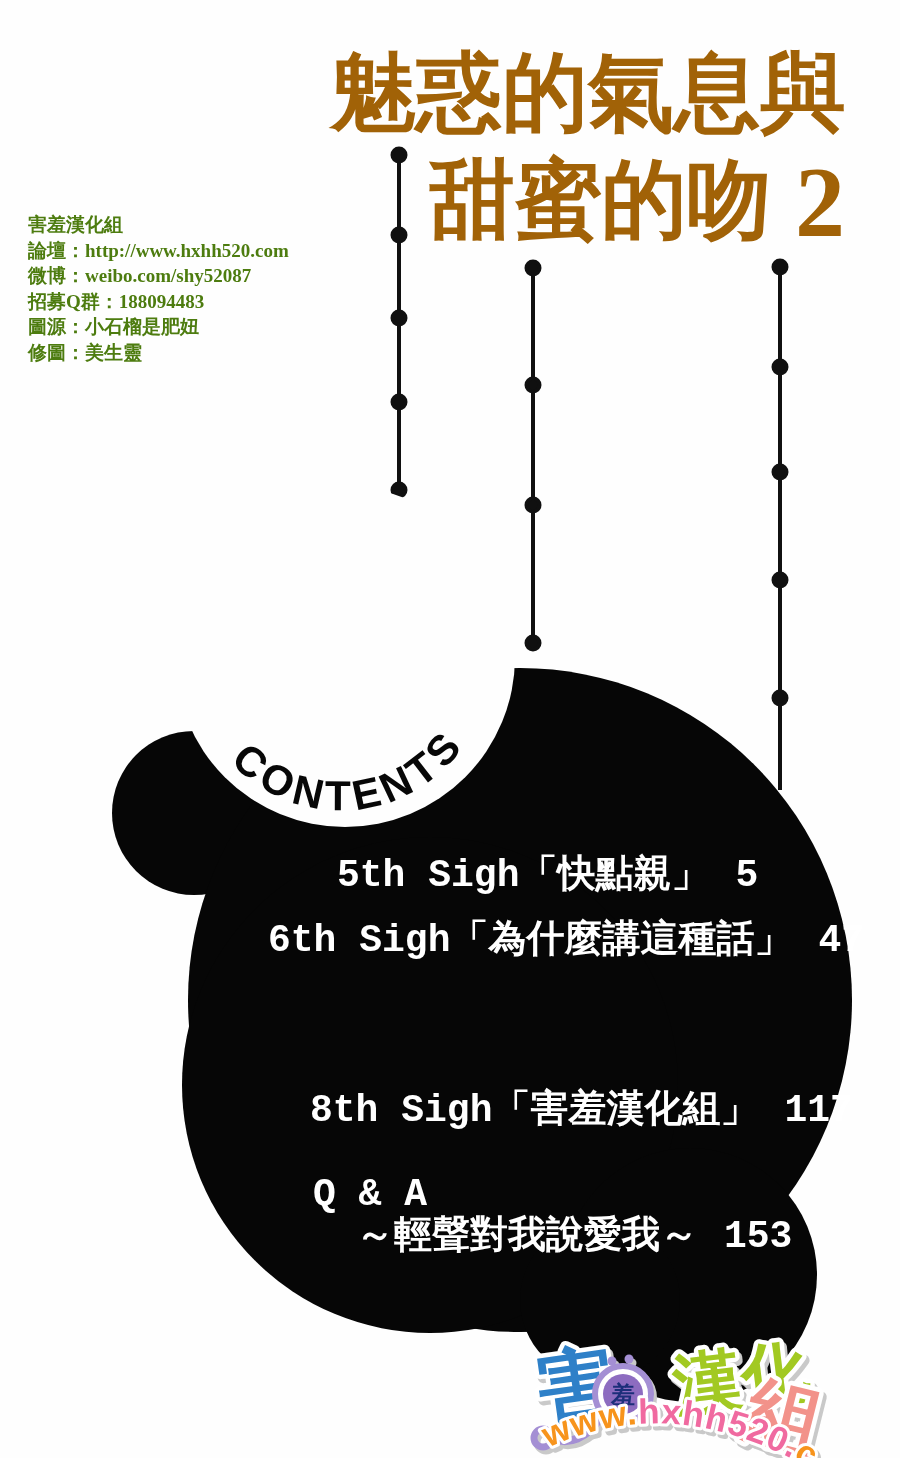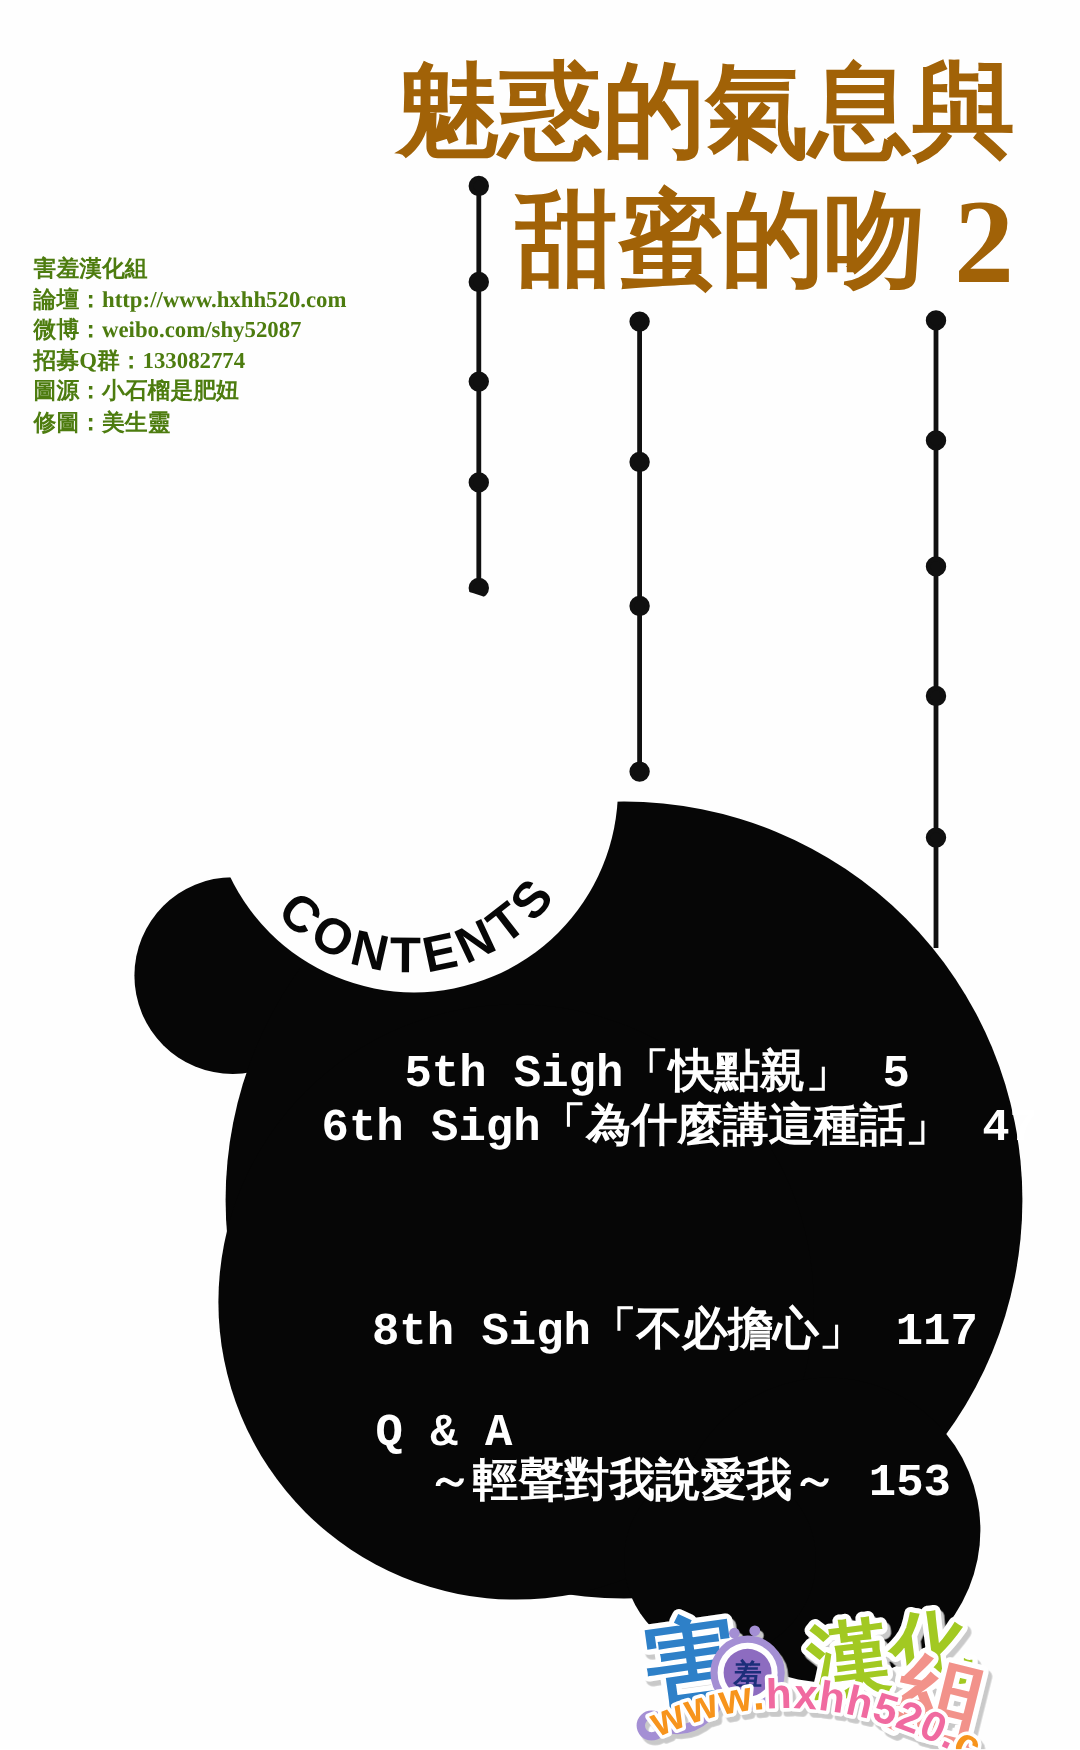--- a/index.html
+++ b/index.html
@@ -18,21 +18,21 @@
            font-family:"Liberation Serif","DejaVu Serif",serif;}
   
   #art{position:absolute;left:0;top:0;z-index:0;}
   .contents-arc-text{font-family:"Liberation Sans","DejaVu Sans",sans-serif;
                      font-weight:700;font-size:42px;letter-spacing:5px;fill:#070707;}
   
   .chapter-row{position:absolute;color:#ffffff;font-weight:700;font-size:38px;
                font-family:"Liberation Mono","DejaVu Sans Mono",monospace;
                white-space:nowrap;line-height:1.1;z-index:2;}
   .ch-page{margin-left:26px;}
-  #ch1{left:337px;top:855px;margin-top:20px;}
+  #ch1{left:337px;top:855px;}
   #ch2{left:268px;top:920px;}
   #ch3{left:320px;top:1004px;}
   #ch4{left:310px;top:1090px;}
   #ch5{left:313px;top:1174px;}
   #ch5b{left:356px;top:1216px;}
   
   #logo-svg{position:absolute;left:0;top:0;z-index:3;}
   .logo-char{font-family:"Liberation Sans","DejaVu Sans",sans-serif;font-weight:800;
              stroke:#ffffff;paint-order:stroke;stroke-linejoin:round;}
   .logo-url{font-family:"Liberation Sans","DejaVu Sans",sans-serif;font-weight:800;
@@ -92,33 +92,33 @@
 
   <div class="title-line" id="title-line1">魅惑的氣息與</div>
   <div class="title-line" id="title-line2">
     <span>甜蜜的吻</span><span id="title-vol">2</span>
   </div>
 
   <div id="credits">
     <div>害羞漢化組</div>
     <div>論壇：http://www.hxhh520.com</div>
     <div>微博：weibo.com/shy52087</div>
-    <div>招募Q群：133082774</div>
+    <div>招募Q群：188094483</div>
     <div>圖源：小石榴是肥妞</div>
     <div>修圖：美生靈</div>
   </div>
 
   <div class="chapter-row" id="ch1">
     <span class="ch-label">5th Sigh「快點親」</span><span class="ch-page">5</span>
   </div>
   <div class="chapter-row" id="ch2">
     <span class="ch-label">6th Sigh「為什麼講這種話」</span><span class="ch-page">47</span>
   </div>
   <div class="chapter-row" id="ch4">
-    <span class="ch-label">8th Sigh「不必擔心」</span><span class="ch-page">117</span>
+    <span class="ch-label">8th Sigh「害羞漢化組」</span><span class="ch-page">117</span>
   </div>
   <div class="chapter-row" id="ch5">
     <span class="ch-label">Q &amp; A</span>
   </div>
   <div class="chapter-row" id="ch5b">
     <span class="ch-label">～輕聲對我說愛我～</span><span class="ch-page">153</span>
   </div>
 
   <svg id="logo-svg" width="900" height="1458" viewBox="0 0 900 1458">
     <defs>

